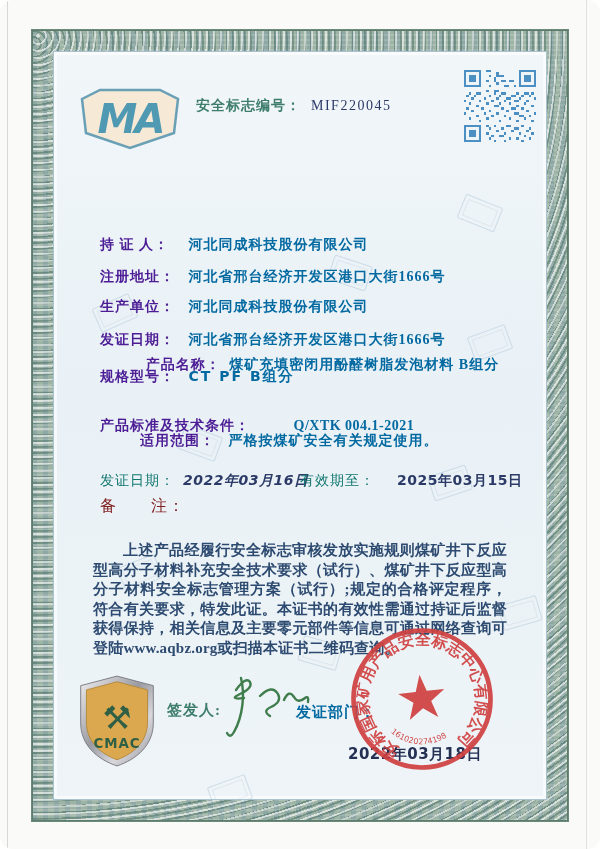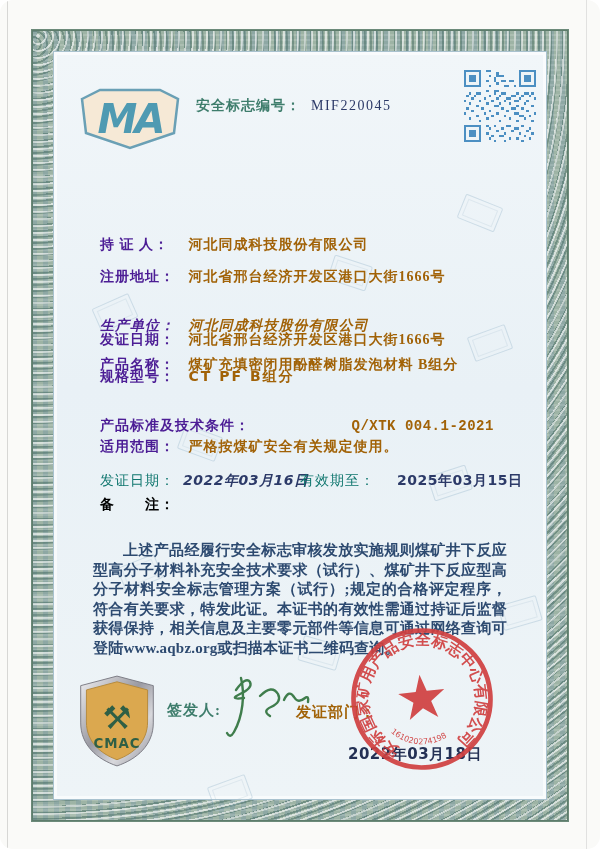--- a/index.html
+++ b/index.html
@@ -34,42 +34,42 @@
   .cert-no .val{color:#2c3a68;font-size:14px;margin-left:10px;letter-spacing:1.5px;}
   .qr{position:absolute;left:464px;top:70px;}
 
   .title{position:absolute;left:0;right:0;top:153px;text-align:center;margin:0;
     font-size:33px;font-weight:bold;letter-spacing:4px;color:#1c5a50;
     text-shadow:0 0 1px rgba(28,90,80,.4);}
 
   .fields{position:absolute;left:100px;right:60px;top:234px;font-size:14px;}
   .frow{position:absolute;left:0;right:0;white-space:nowrap;}
   .frow .lab{display:inline-block;min-width:85px;color:#4c1d95;font-weight:bold;letter-spacing:1px;}
-  .frow .val{color:#a16207;font-weight:bold;letter-spacing:1px;}
+  .frow .val{color:#0369a1;font-weight:bold;letter-spacing:1px;}
   .frow.long .lab{min-width:0;}
-  .frow.long .val{margin-left:58px;font-family:Liberation Mono, monospace;letter-spacing:.5px;padding-left:40px;}
+  .frow.long .val{font-family:Liberation Serif, serif;letter-spacing:.5px;padding-left:40px;}
   .val.alnum{font-family:"DejaVu Sans","Liberation Sans",sans-serif;letter-spacing:2px;}
 
   .dates{position:absolute;left:100px;top:472px;font-size:14px;white-space:nowrap;}
   .dates .lab{color:#0f766e;font-weight:normal;letter-spacing:1px;}
   .dates .val{color:#2c3a68;font-weight:bold;font-family:"DejaVu Sans","Liberation Sans",sans-serif;letter-spacing:.5px;}
   .dates .d1l{position:absolute;left:0;top:0;}
   .dates .d1v{position:absolute;left:83px;top:0;font-style:italic;}
   .dates .d2l{position:absolute;left:200px;top:0;}
   .dates .d2v{position:absolute;left:284px;top:0;margin-left:13px;}
-  .remark{position:absolute;left:100px;top:496px;font-size:14px;color:#000000;font-weight:bold;letter-spacing:1px;}
+  .remark{position:absolute;left:100px;top:496px;font-size:16px;color:#7f1d1d;font-weight:normal;letter-spacing:1px;}
 
   .paragraph{position:absolute;left:93px;right:93px;top:541px;
     font-size:15px;line-height:19.5px;color:#2d4a70;font-weight:bold;
     text-align:justify;text-indent:2em;letter-spacing:.2px;margin:0;}
 
   .cmac{position:absolute;left:74px;top:672px;}
   .signer-label{position:absolute;left:167px;top:701px;font-size:15px;color:#3e7d6c;font-weight:bold;letter-spacing:1px;}
   .signature{position:absolute;left:212px;top:670px;}
-  .dept-label{position:absolute;left:296px;top:703px;font-size:15px;color:#a16207;font-weight:bold;letter-spacing:1px;}
+  .dept-label{position:absolute;left:296px;top:703px;font-size:15px;color:#0369a1;font-weight:bold;letter-spacing:1px;}
   .issue-date{position:absolute;left:348px;top:745px;font-size:15px;color:#233054;font-weight:bold;
     font-family:"DejaVu Sans","Liberation Sans",sans-serif;letter-spacing:.5px;}
   .seal{position:absolute;left:347px;top:624px;transform:rotate(-6deg);opacity:.92;}
 </style>
 </head>
 <body>
 
 <div class="page">
   <div class="paper-edge"></div>
   <div class="paper-edge-r"></div>
@@ -123,41 +123,41 @@
 
   <div class="fields">
     <div class="frow" style="top:2px;">
       <span class="lab">持 证 人：</span>
       <span class="val">河北同成科技股份有限公司</span>
     </div>
     <div class="frow" style="top:34px;">
       <span class="lab">注册地址：</span>
       <span class="val">河北省邢台经济开发区港口大街1666号</span>
     </div>
-    <div class="frow" style="top:83px;font-style:italic;">
+    <div class="frow" style="top:64px;">
       <span class="lab">生产单位：</span>
       <span class="val">河北同成科技股份有限公司</span>
     </div>
     <div class="frow" style="top:97px;">
       <span class="lab">发证日期：</span>
       <span class="val">河北省邢台经济开发区港口大街1666号</span>
     </div>
-    <div class="frow" style="top:122px;">
+    <div class="frow" style="top:122px;text-align:center;">
       <span class="lab">产品名称：</span>
       <span class="val">煤矿充填密闭用酚醛树脂发泡材料 B组分</span>
     </div>
     <div class="frow" style="top:134px;">
       <span class="lab">规格型号：</span>
       <span class="val alnum">CT PF B组分</span>
     </div>
     <div class="frow long" style="top:183px;">
       <span class="lab">产品标准及技术条件：</span>
       <span class="val">Q/XTK 004.1-2021</span>
     </div>
-    <div class="frow" style="top:204px;">
+    <div class="frow" style="top:198px;margin-left:40px;">
       <span class="lab">适用范围：</span>
       <span class="val">严格按煤矿安全有关规定使用。</span>
     </div>
   </div>
 
   <div class="dates">
     <span class="lab d1l">发证日期：</span>
     <span class="val d1v">2022年03月16日</span>
     <span class="lab d2l">有效期至：</span>
     <span class="val d2v">2025年03月15日</span>

